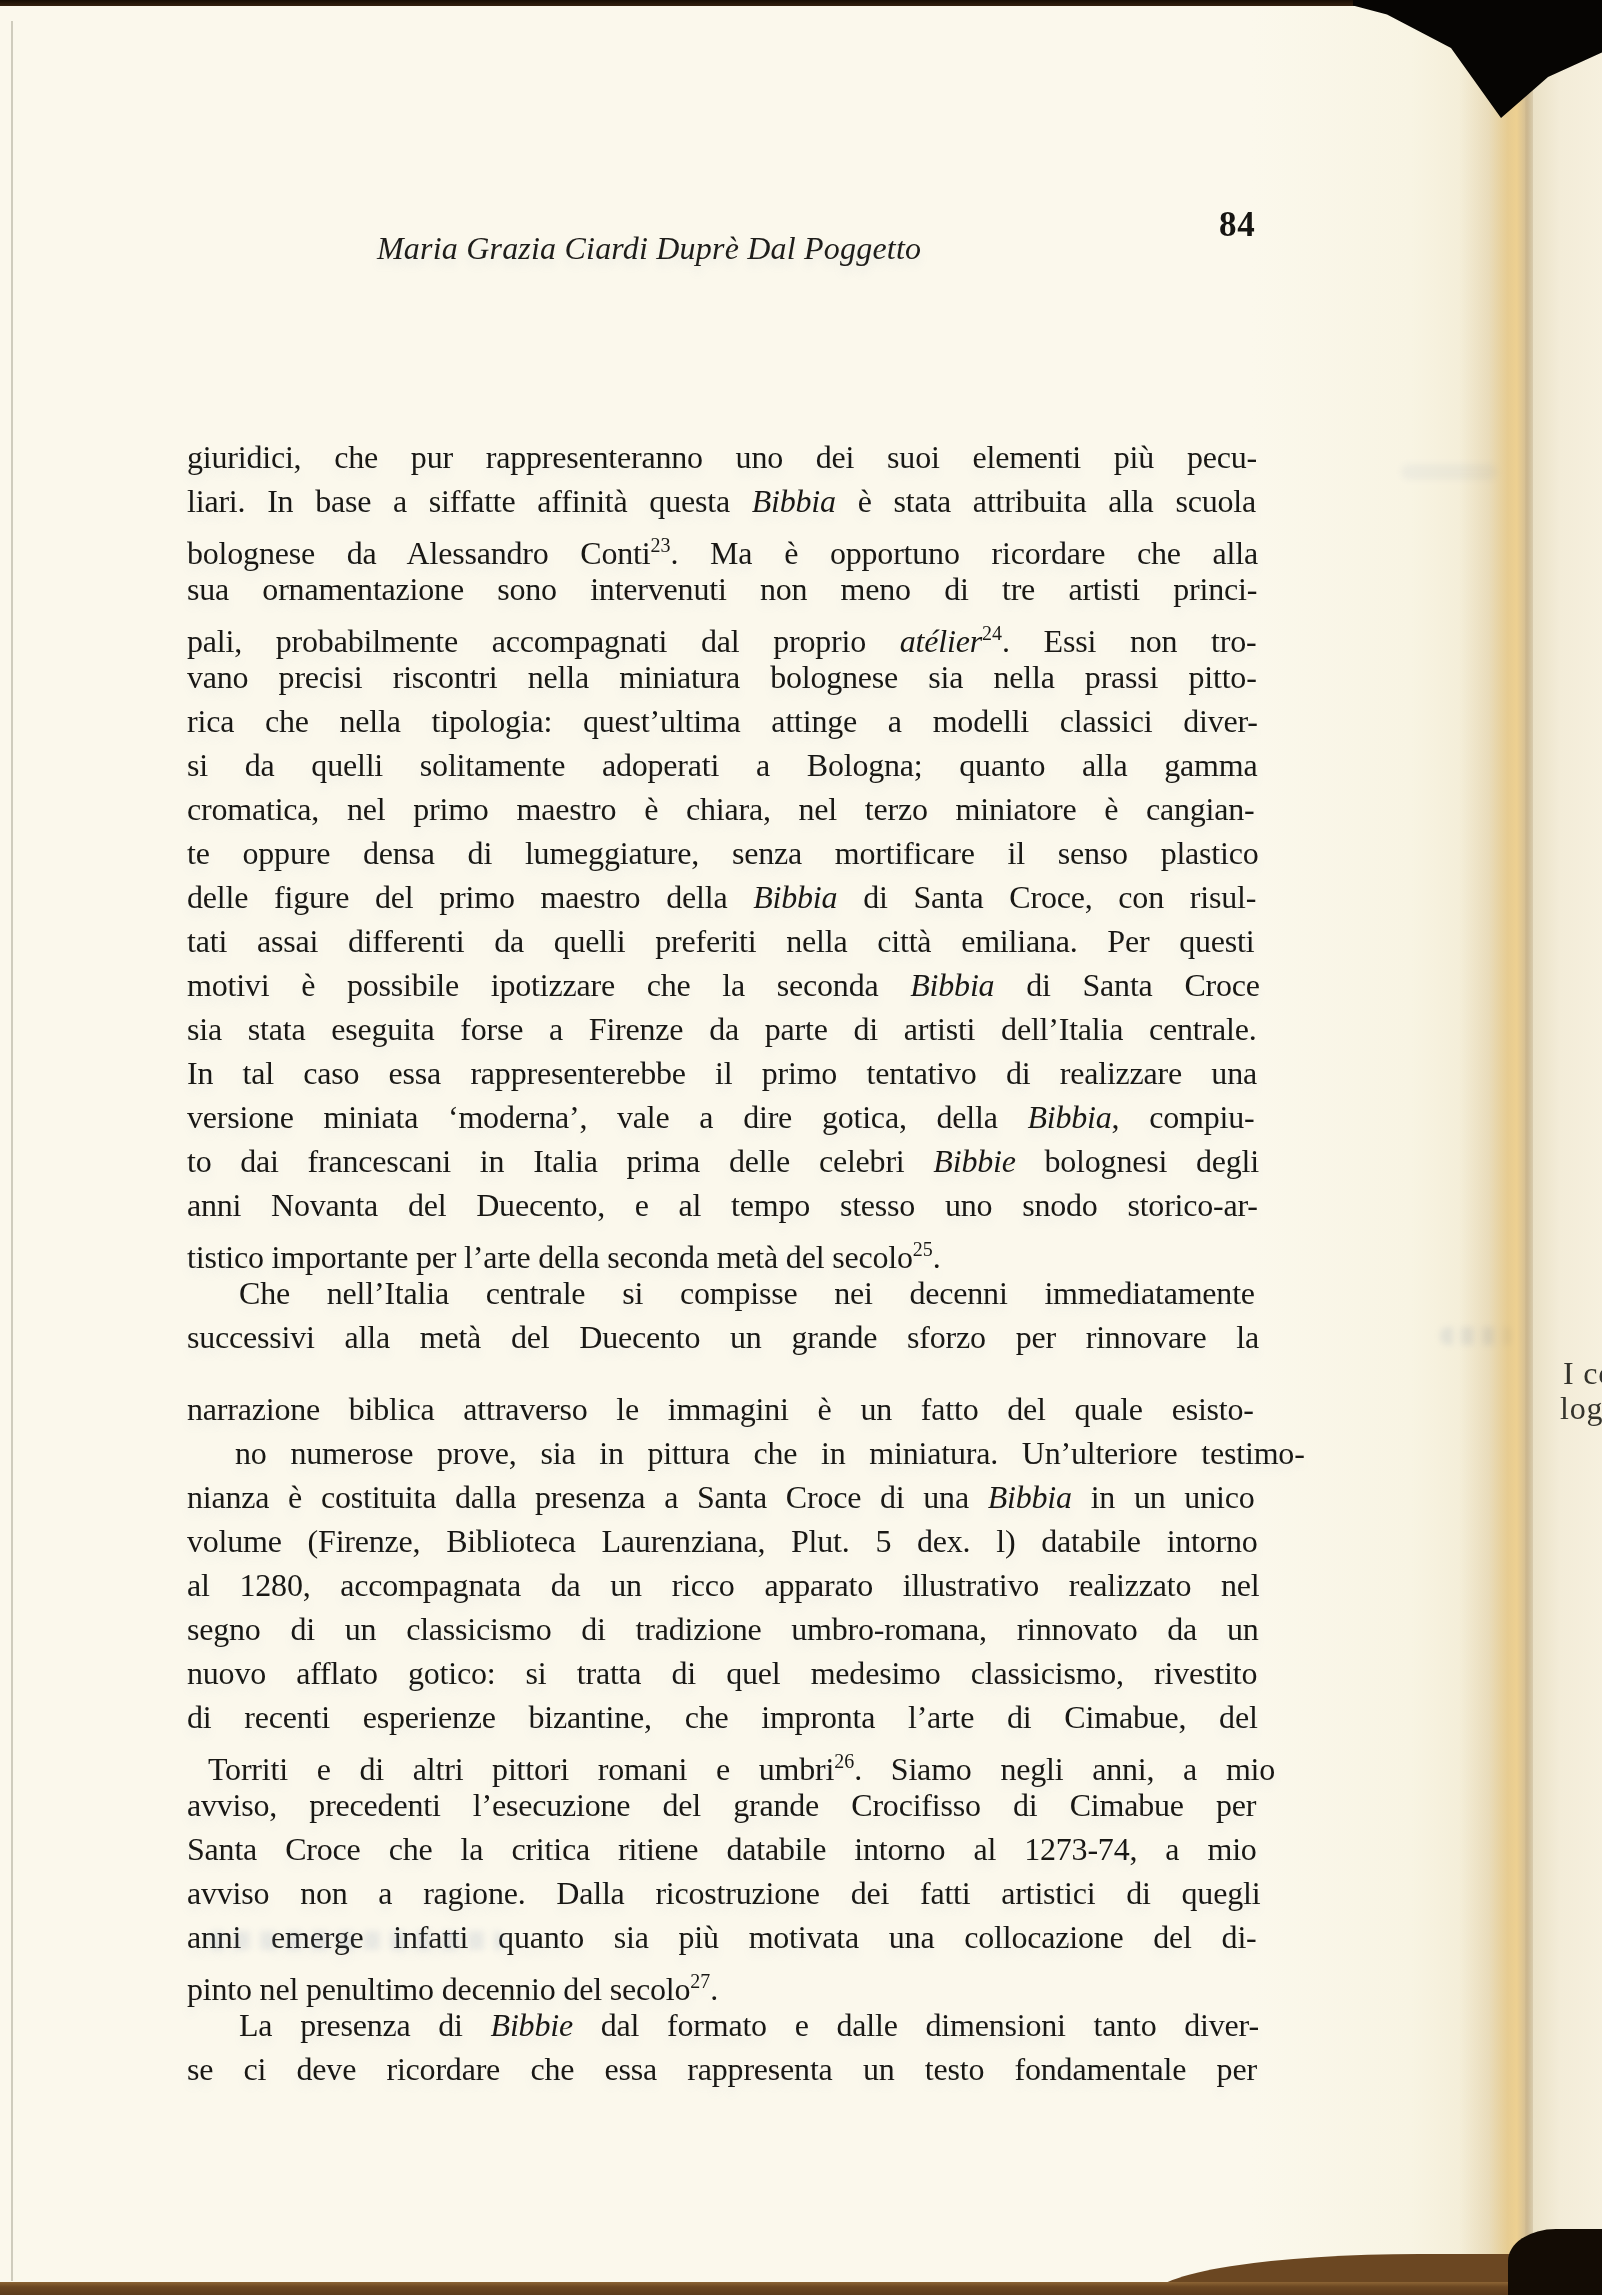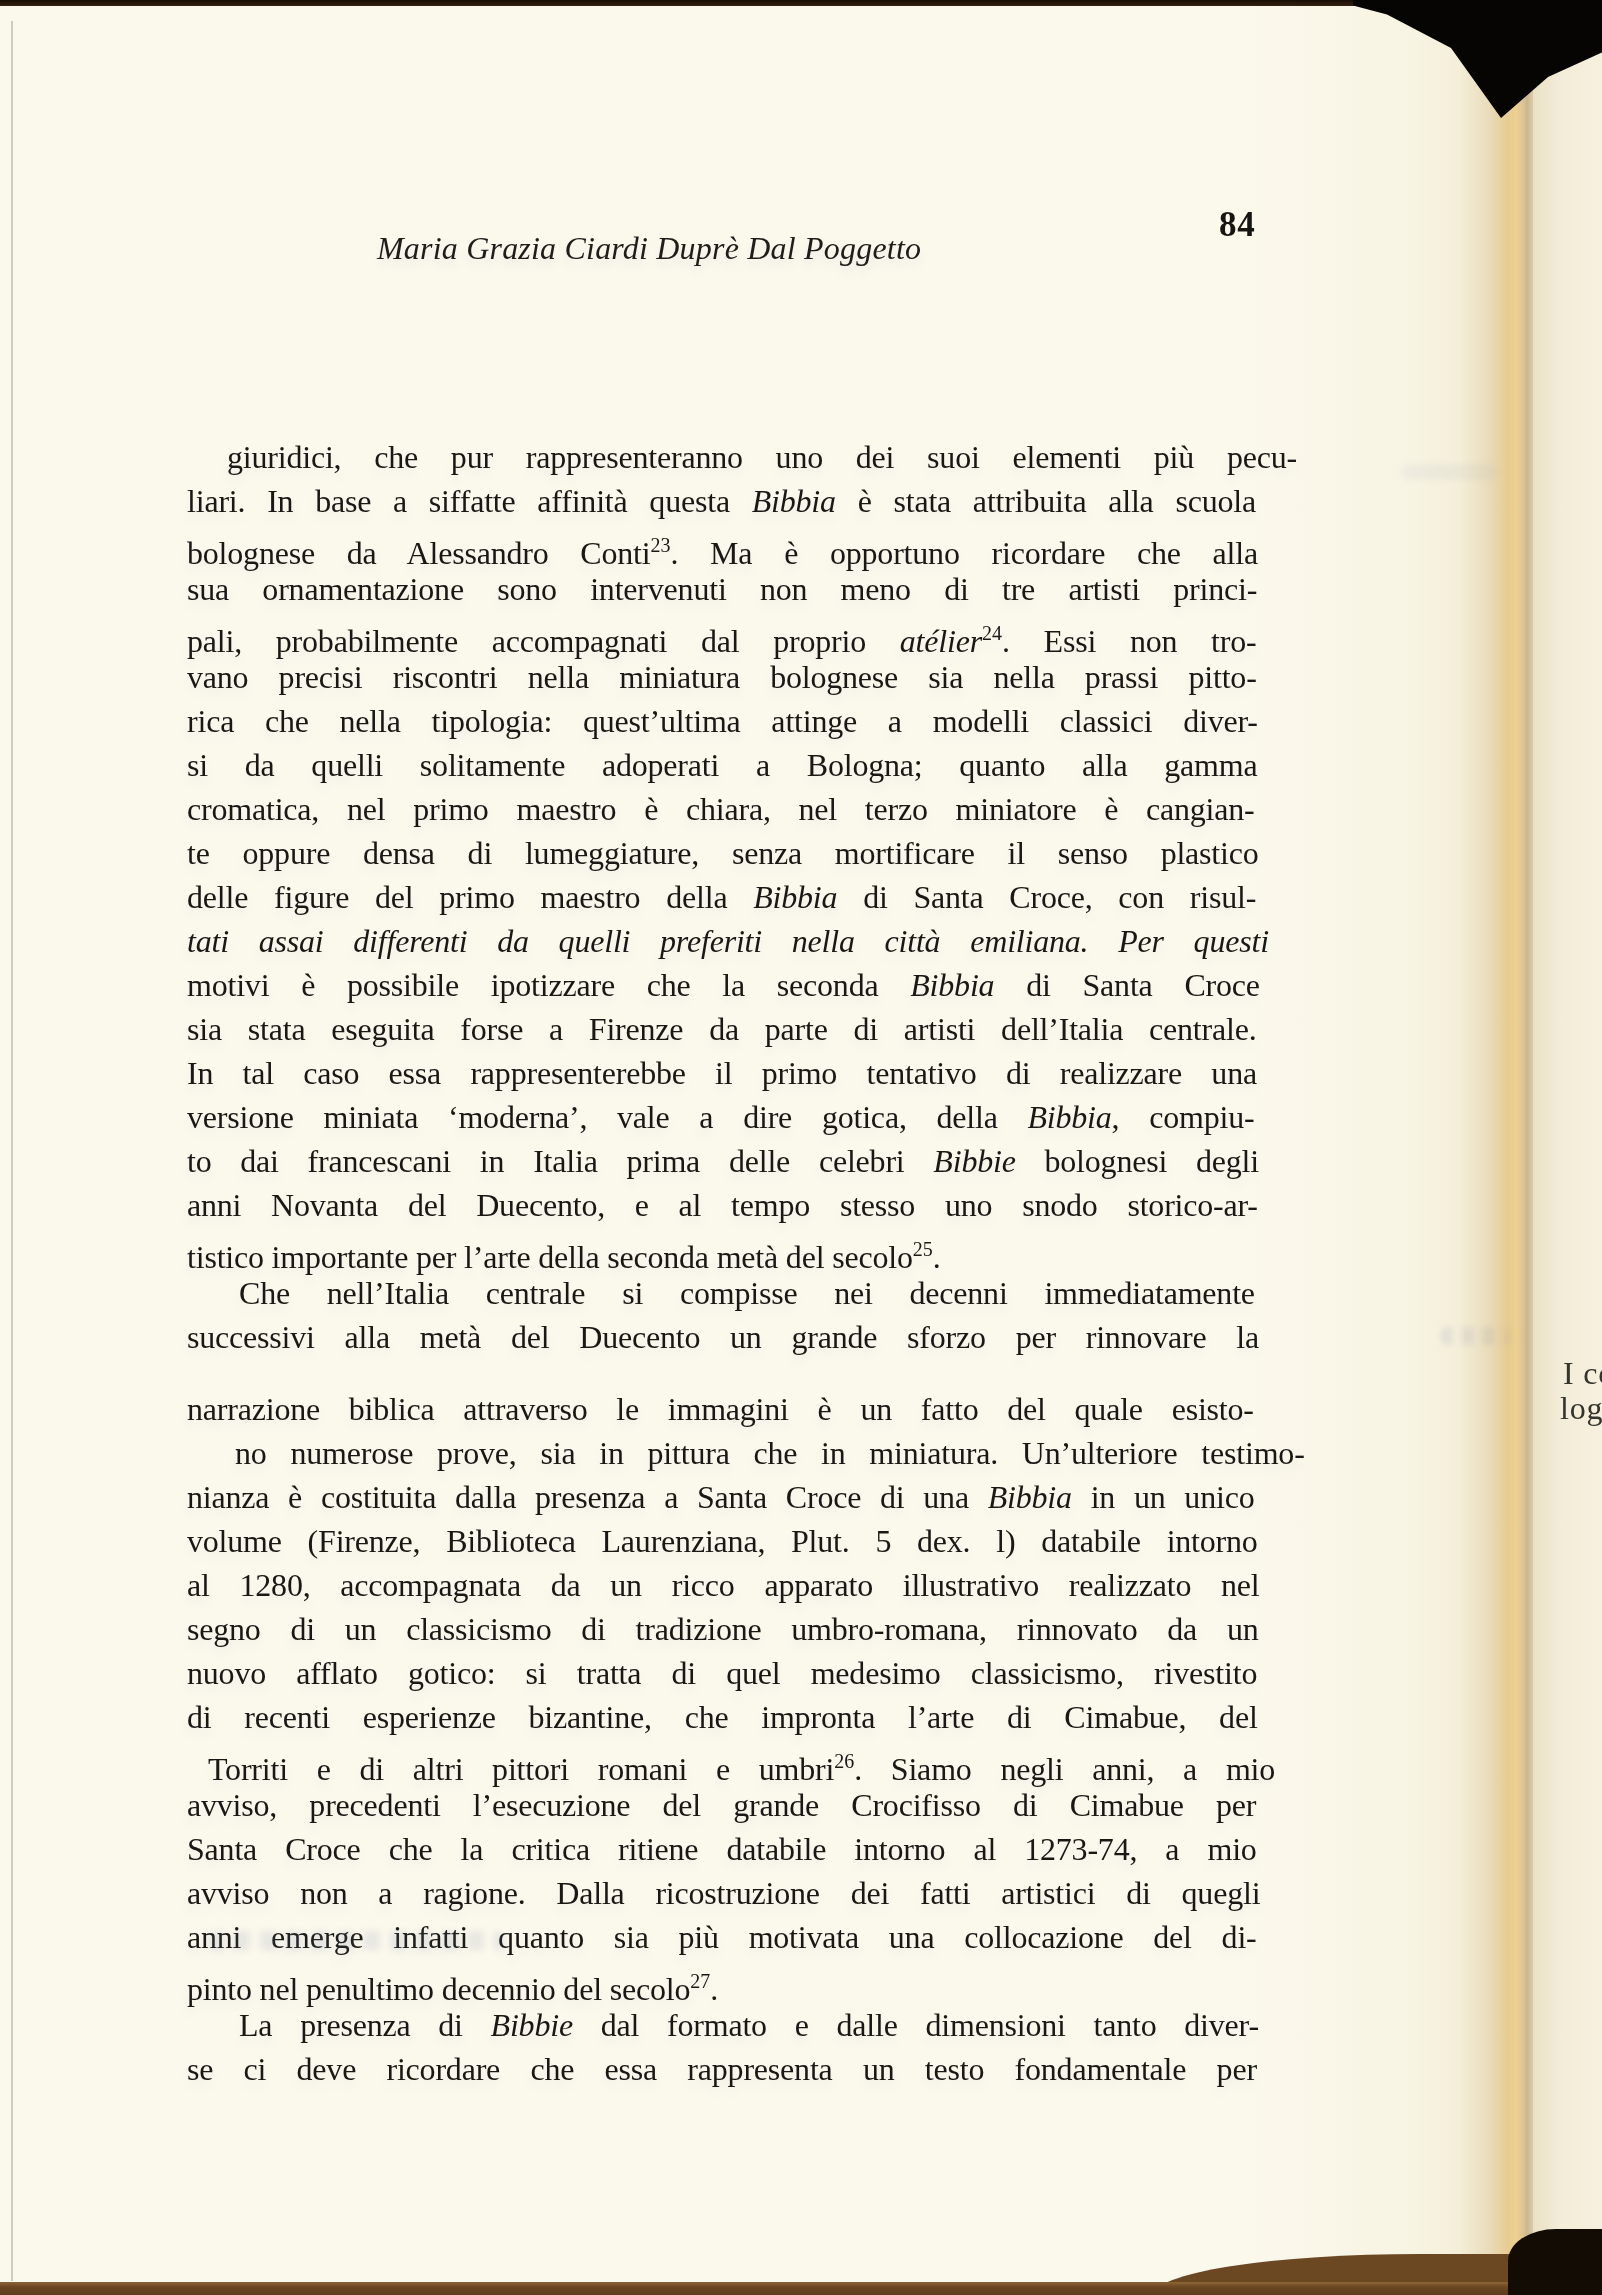--- a/index.html
+++ b/index.html
@@ -106,32 +106,32 @@
 <body>
 
 <div class="page">
 
   <div class="left-scan-edge"></div>
 
   <div class="running-head">Maria Grazia Ciardi Duprè Dal Poggetto</div>
   <div class="page-number">84</div>
 
   <div class="body-text">
-      <div class="line" style="word-spacing: 25px; margin-left: 40px;"><span class="ms"><span>giuridici, che pur rappresenteranno uno dei suoi elementi più pecu-</span></span></div>
+      <div class="line" style="word-spacing: 25px;"><span class="ms"><span>giuridici, che pur rappresenteranno uno dei suoi elementi più pecu-</span></span></div>
       <div class="line" style="word-spacing: 14px;"><span class="ms"><span>liari. In base a siffatte affinità questa </span><span class="it">Bibbia</span><span> è stata attribuita alla scuola</span></span></div>
       <div class="line" style="word-spacing: 24px;"><span class="ms"><span>bolognese da Alessandro Conti</span><span class="sup">23</span><span>. Ma è opportuno ricordare che alla</span></span></div>
       <div class="line" style="word-spacing: 25.5px;"><span class="ms"><span>sua ornamentazione sono intervenuti non meno di tre artisti princi-</span></span></div>
       <div class="line" style="word-spacing: 26px;"><span class="ms"><span>pali, probabilmente accompagnati dal proprio </span><span class="it">atélier</span><span class="sup">24</span><span>. Essi non tro-</span></span></div>
       <div class="line" style="word-spacing: 22.4px;"><span class="ms"><span>vano precisi riscontri nella miniatura bolognese sia nella prassi pitto-</span></span></div>
       <div class="line" style="word-spacing: 23px;"><span class="ms"><span>rica che nella tipologia: quest’ultima attinge a modelli classici diver-</span></span></div>
       <div class="line" style="word-spacing: 29px;"><span class="ms"><span>si da quelli solitamente adoperati a Bologna; quanto alla gamma</span></span></div>
       <div class="line" style="word-spacing: 20px;"><span class="ms"><span>cromatica, nel primo maestro è chiara, nel terzo miniatore è cangian-</span></span></div>
       <div class="line" style="word-spacing: 25px;"><span class="ms"><span>te oppure densa di lumeggiature, senza mortificare il senso plastico</span></span></div>
       <div class="line" style="word-spacing: 18px;"><span class="ms"><span>delle figure del primo maestro della </span><span class="it">Bibbia</span><span> di Santa Croce, con risul-</span></span></div>
-      <div class="line" style="word-spacing: 22px; font-style: italic;"><span class="ms"><span>tati assai differenti da quelli preferiti nella città emiliana. Per questi</span></span></div>
+      <div class="line" style="word-spacing: 22px;"><span class="ms"><span>tati assai differenti da quelli preferiti nella città emiliana. Per questi</span></span></div>
       <div class="line" style="word-spacing: 24px;"><span class="ms"><span>motivi è possibile ipotizzare che la seconda </span><span class="it">Bibbia</span><span> di Santa Croce</span></span></div>
       <div class="line" style="word-spacing: 18px;"><span class="ms"><span>sia stata eseguita forse a Firenze da parte di artisti dell’Italia centrale.</span></span></div>
       <div class="line" style="word-spacing: 21.5px;"><span class="ms"><span>In tal caso essa rappresenterebbe il primo tentativo di realizzare una</span></span></div>
       <div class="line" style="word-spacing: 22px;"><span class="ms"><span>versione miniata ‘moderna’, vale a dire gotica, della </span><span class="it">Bibbia</span><span>, compiu-</span></span></div>
       <div class="line" style="word-spacing: 21px;"><span class="ms"><span>to dai francescani in Italia prima delle celebri </span><span class="it">Bibbie</span><span> bolognesi degli</span></span></div>
       <div class="line" style="word-spacing: 22px;"><span class="ms"><span>anni Novanta del Duecento, e al tempo stesso uno snodo storico-ar-</span></span></div>
       <div class="line last"><span class="ms"><span>tistico importante per l’arte della seconda metà del secolo</span><span class="sup">25</span><span>.</span></span></div>
       <div class="line indent" style="word-spacing: 29px;"><span class="ms"><span>Che nell’Italia centrale si compisse nei decenni immediatamente</span></span></div>
       <div class="line" style="word-spacing: 22px;"><span class="ms"><span>successivi alla metà del Duecento un grande sforzo per rinnovare la</span></span></div>
       <div class="line" style="word-spacing: 21px; margin-top: 28px;"><span class="ms"><span>narrazione biblica attraverso le immagini è un fatto del quale esisto-</span></span></div>

